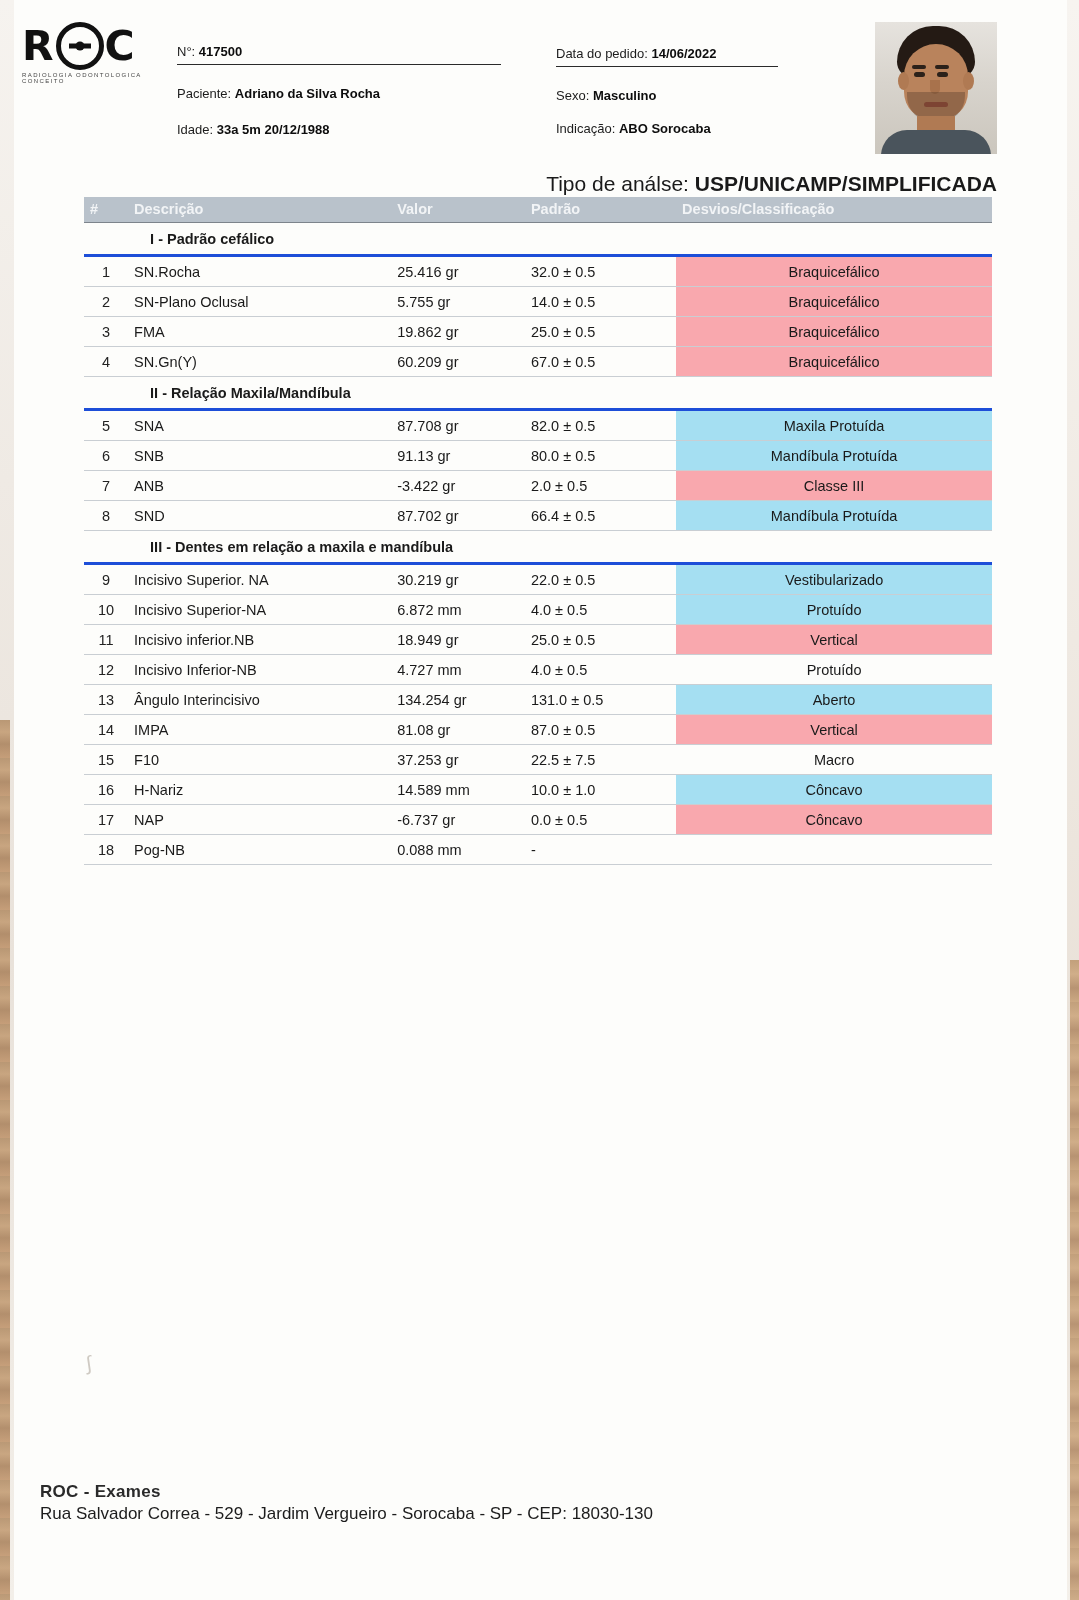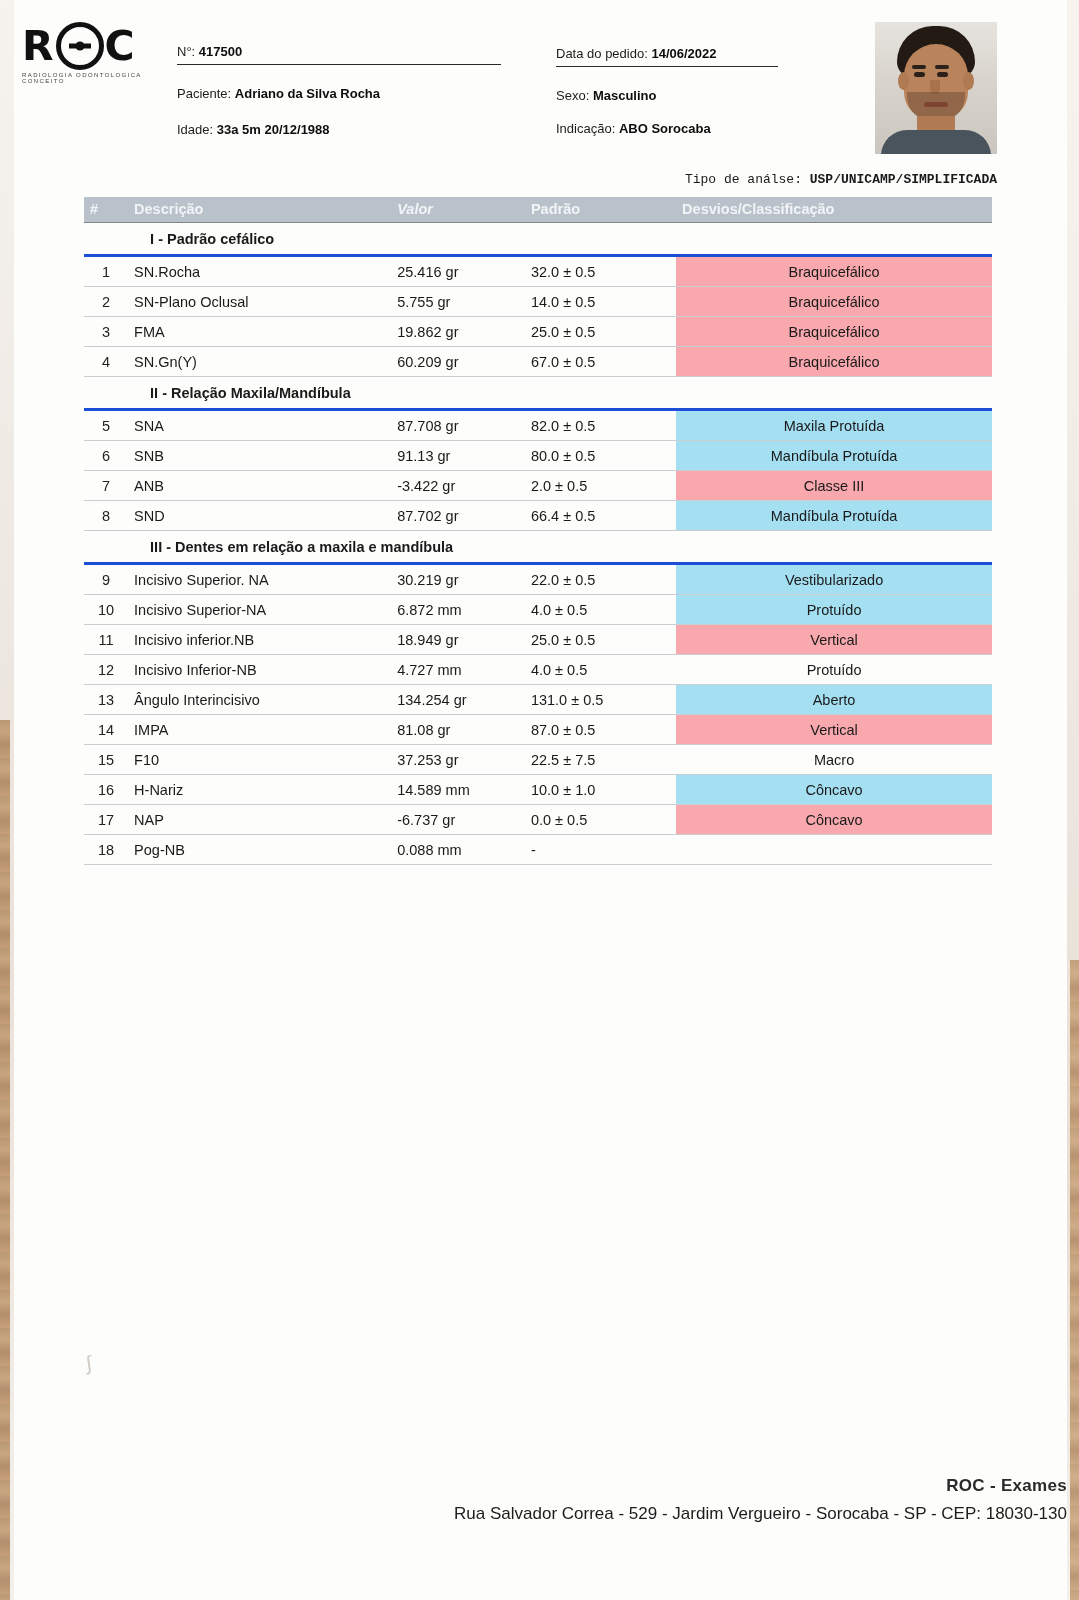--- a/index.html
+++ b/index.html
@@ -188,23 +188,22 @@
   .photo .shoulders {
     position: absolute;
     left: 6px; top: 108px; width: 110px; height: 26px;
     background: #4a545c;
     border-radius: 34px 34px 0 0;
   }
 
   .tipo-analise {
     position: absolute;
     right: 82px; top: 172px;
-    font-size: 13px;
+    font-size: 21px;
     white-space: nowrap;
-    font-family: Liberation Mono, monospace;
   }
   .tipo-analise .val { font-weight: bold; }
 
   
   .table-wrap {
     position: absolute;
     left: 84px; top: 197px;
     width: 908px;
   }
   table.cefalo {
@@ -216,21 +215,21 @@
     background: #b9c2cb;
     color: #f2f4f6;
     font-weight: bold;
     font-size: 14.5px;
     text-align: left;
     padding: 4px 6px 5px 6px;
     border-bottom: 1px solid #7d848c;
   }
   th.col-num   { width: 34px; text-align: center; }
   th.col-desc  { width: 272px; }
-  th.col-valor { width: 130px; font-style: italic; }
+  th.col-valor { width: 130px; }
   th.col-pad   { width: 150px; }
   th.col-desv  { width: 322px; text-align: center; }
 
   table.cefalo td {
     padding: 3px 6px;
     border-bottom: 1px solid #c9ced3;
     vertical-align: middle;
     height: 23px;
   }
   td.c-num { text-align: center; width: 34px; color: #222; }
@@ -249,32 +248,33 @@
 
   .hl-pink { background: #f9a8ae; }
   .hl-blue { background: #a5dff2; }
 
   td.c-desv.hl-pink, td.c-desv.hl-blue { border-bottom: 1px solid #c9ced3; }
 
   
   .footer {
     position: absolute;
     left: 0; right: 12px; bottom: 76px;
-    text-align: right;
+    text-align: left;
+    padding-left: 40px;
   }
   .footer .f1 {
     font-weight: bold;
     font-size: 17px;
     color: #2a2a2a;
     letter-spacing: .3px;
   }
   .footer .f2 {
     font-size: 17px;
     color: #1c1c1c;
-    margin-top: 8px;
+    margin-top: 2px;
   }
   .smudge {
     position: absolute;
     left: 86px; top: 1352px;
     font-size: 20px;
     color: #cfcac3;
     transform: rotate(-8deg);
   }
 </style>
 </head>

